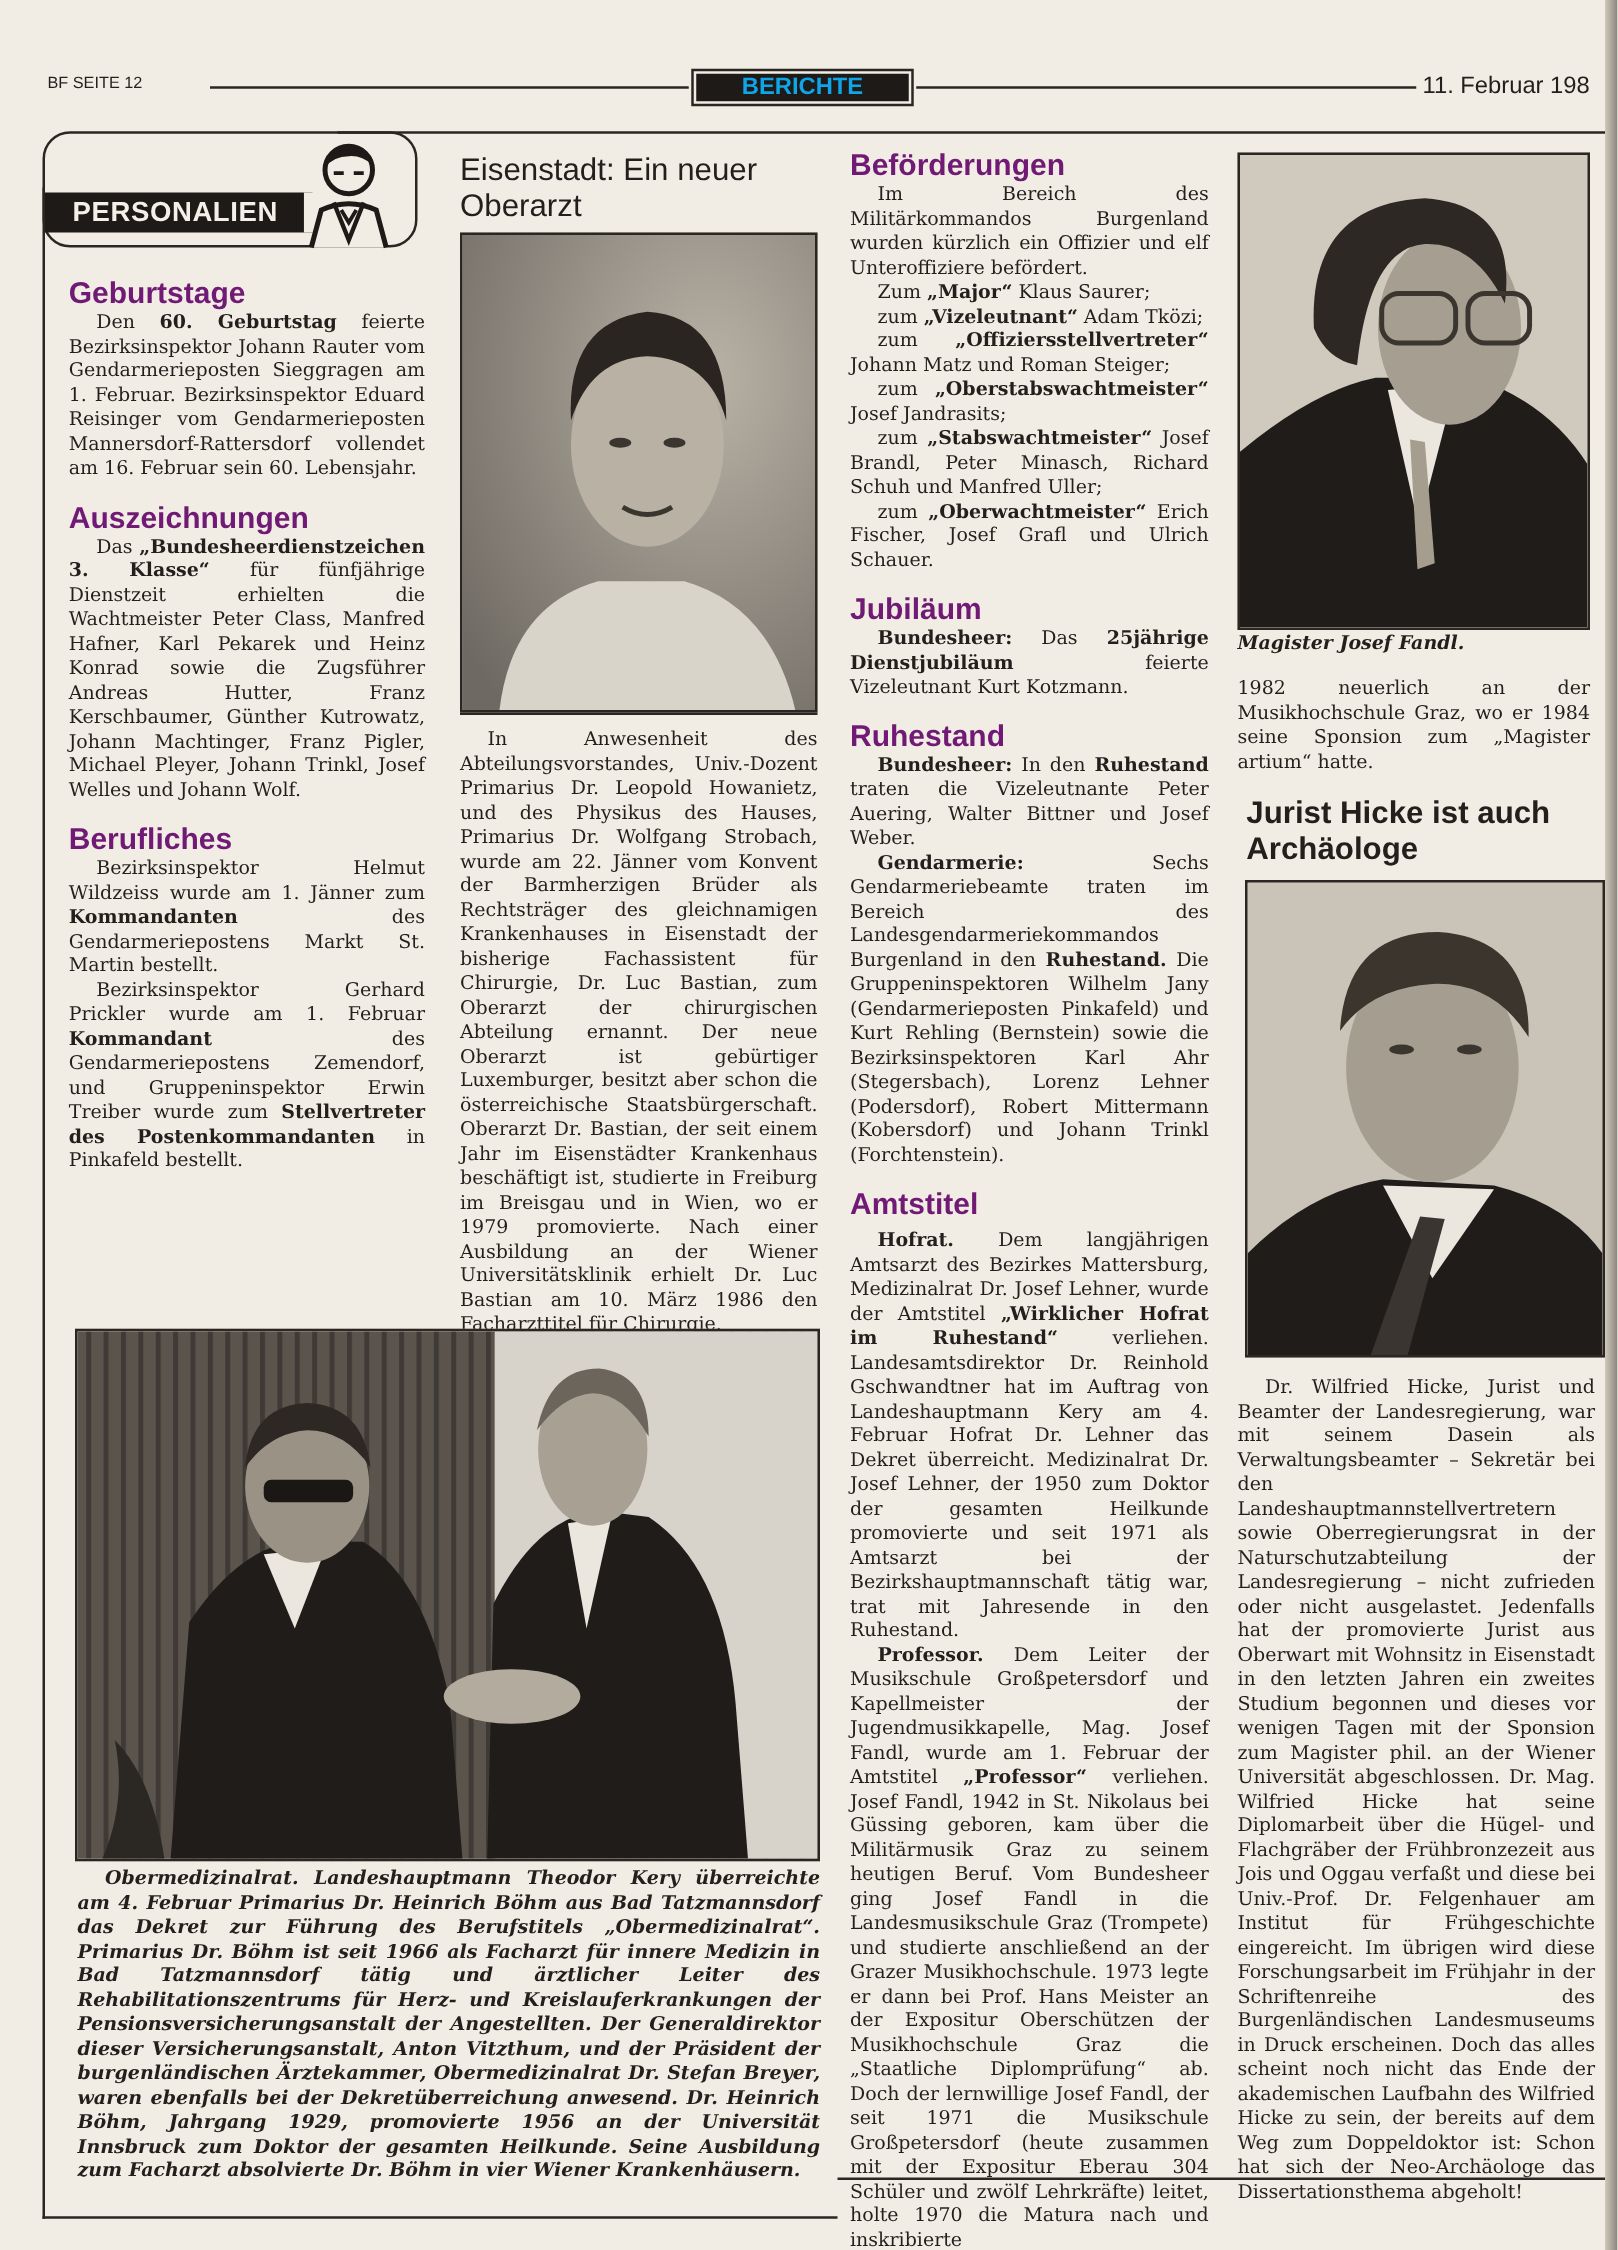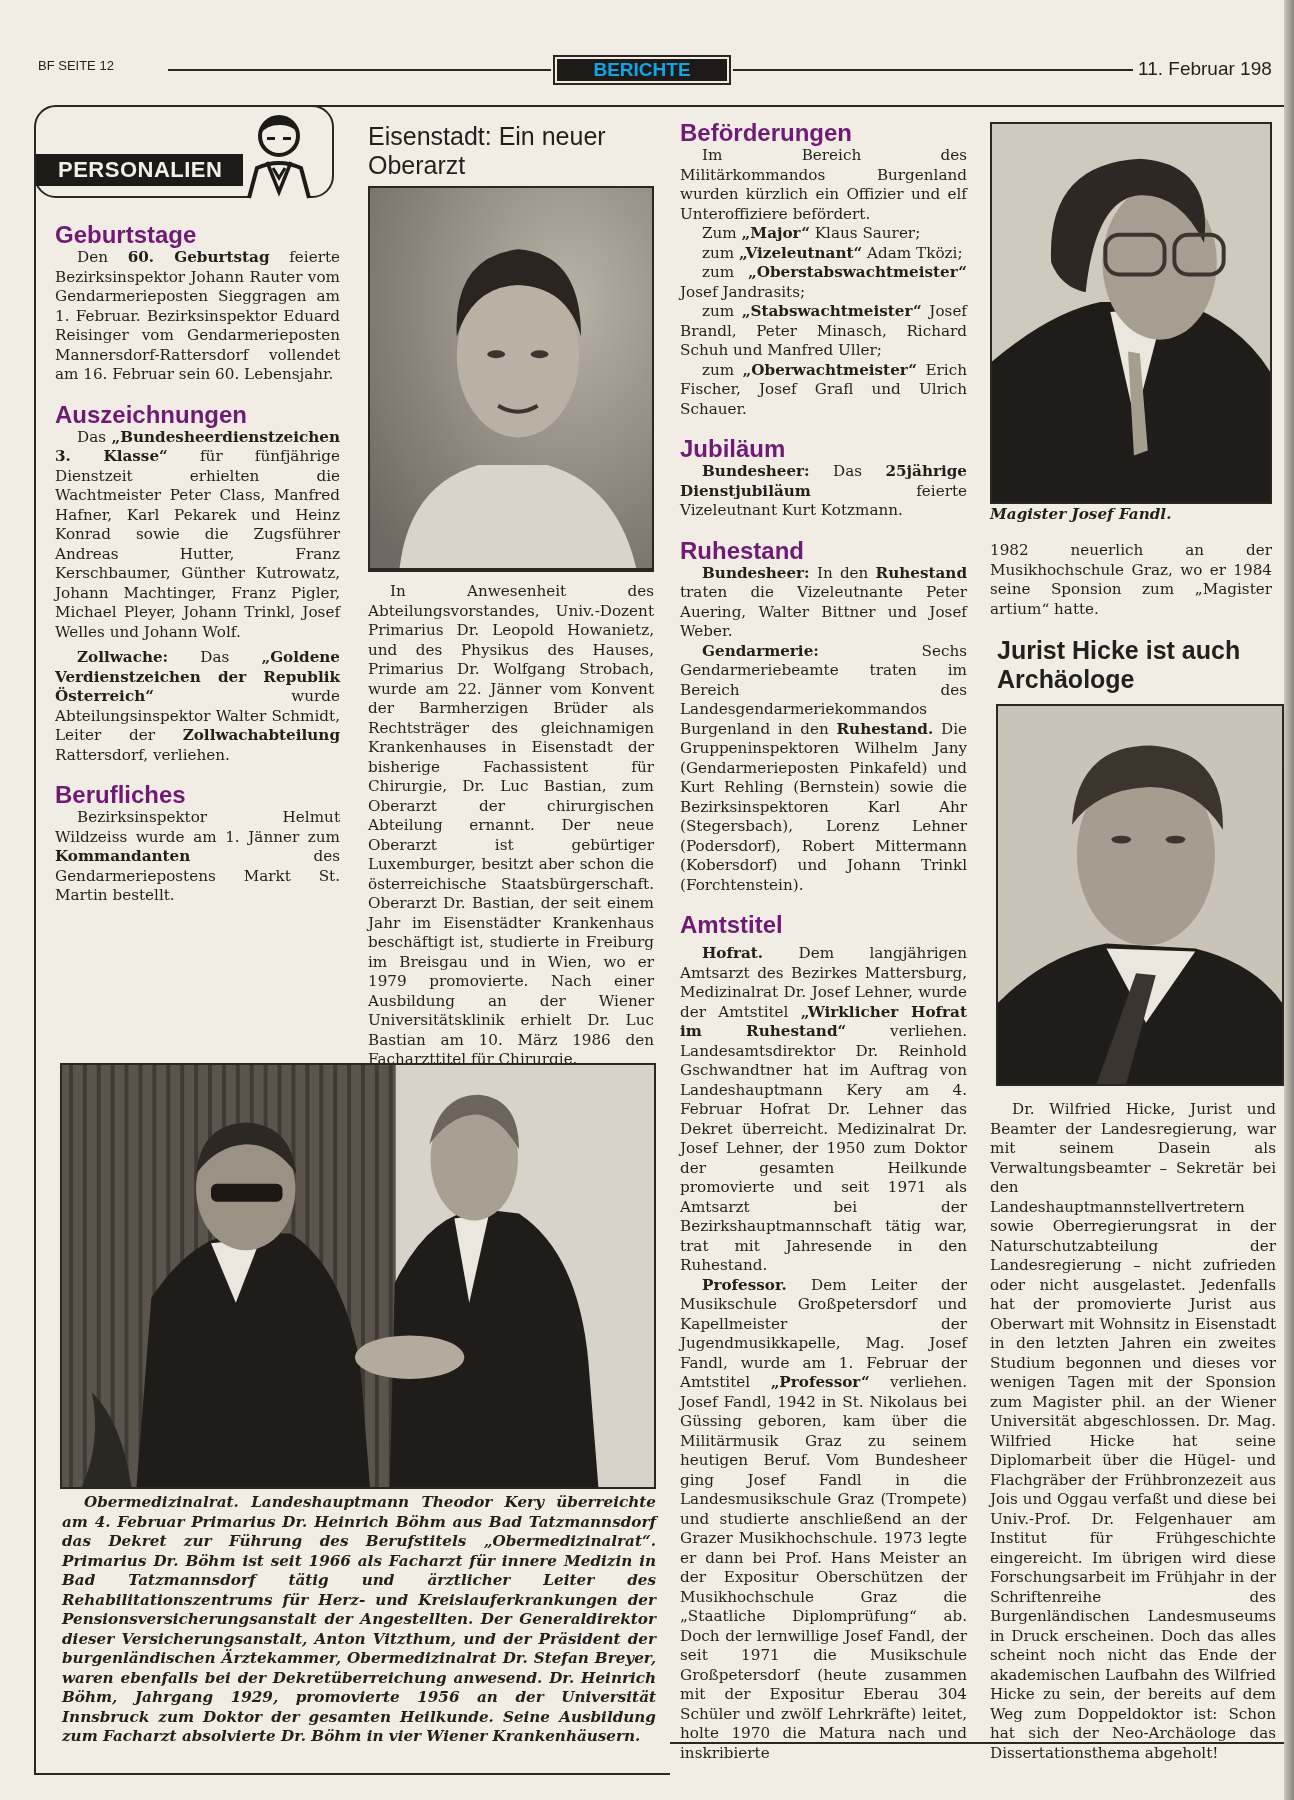--- a/index.html
+++ b/index.html
@@ -67,27 +67,27 @@
   <div>
     <h2>Geburtstage</h2>
     <div class="txt">
       <p>Den <b>60. Geburtstag</b> feierte Bezirksinspektor Johann Rauter vom Gendarmerieposten Sieggragen am 1. Februar. Bezirksinspektor Eduard Reisinger vom Gendarmerieposten Mannersdorf-Rattersdorf vollendet am 16. Februar sein 60. Lebensjahr.</p>
     </div>
   </div>
   <div style="margin-top:17px;">
     <h2>Auszeichnungen</h2>
     <div class="txt">
       <p>Das <b>„Bundesheerdienstzeichen 3. Klasse“</b> für fünfjährige Dienstzeit erhielten die Wachtmeister Peter Class, Manfred Hafner, Karl Pekarek und Heinz Konrad sowie die Zugsführer Andreas Hutter, Franz Kerschbaumer, Günther Kutrowatz, Johann Machtinger, Franz Pigler, Michael Pleyer, Johann Trinkl, Josef Welles und Johann Wolf.</p>
-      <p style="margin-top:6px;"><b>Zollwache:</b> Das <b>„Goldene Verdienstzeichen der Republik Österreich“</b> wurde Abteilungsinspektor Walter Schmidt, Leiter der <b>Zollwachabteilung</b> Rattersdorf, verliehen.</p>
     </div>
   </div>
   <div style="margin-top:17px;">
     <h2>Berufliches</h2>
     <div class="txt">
       <p>Bezirksinspektor Helmut Wildzeiss wurde am 1. Jänner zum <b>Kommandanten</b> des Gendarmeriepostens Markt St. Martin bestellt.</p>
+      <p>Bezirksinspektor Gerhard Prickler wurde am 1. Februar <b>Kommandant</b> des Gendarmeriepostens Zemendorf, und Gruppeninspektor Erwin Treiber wurde zum <b>Stellvertreter des Postenkommandanten</b> in Pinkafeld bestellt.</p>
     </div>
   </div>
 </div>
 
 <div class="abs big sans" style="left:368px;top:122px;width:290px;font-weight:normal;">Eisenstadt: Ein neuer Oberarzt</div>
 <div class="abs photo" style="left:368px;top:186px;width:286px;height:384px;" aria-label="Portrait Dr. Luc Bastian">
   <svg viewBox="0 0 286 384" preserveAspectRatio="none">
     <defs>
       <radialGradient id="bg1" cx="0.7" cy="0.3" r="0.9">
           <stop offset="0" stop-color="#b8b2a6"></stop>
@@ -135,20 +135,21 @@
 
 <div class="abs vrule" style="left:668px;top:105px;height:0;"></div>
 
 <div class="abs" style="left:680px;top:120px;width:287px;">
   <div>
     <h2>Beförderungen</h2>
     <div class="txt">
       <p>Im Bereich des Militärkommandos Burgenland wurden kürzlich ein Offizier und elf Unteroffiziere befördert.</p>
       <p>Zum <b>„Major“</b> Klaus Saurer;</p>
       <p>zum <b>„Vizeleutnant“</b> Adam Tközi;</p>
+      <p>zum <b>„Offiziersstellvertreter“</b> Johann Matz und Roman Steiger;</p>
       <p>zum <b>„Oberstabswachtmeister“</b> Josef Jandrasits;</p>
       <p>zum <b>„Stabswachtmeister“</b> Josef Brandl, Peter Minasch, Richard Schuh und Manfred Uller;</p>
       <p>zum <b>„Oberwachtmeister“</b> Erich Fischer, Josef Grafl und Ulrich Schauer.</p>
     </div>
   </div>
   <div style="margin-top:17px;">
     <h2>Jubiläum</h2>
     <div class="txt">
       <p><b>Bundesheer:</b> Das <b>25jährige Dienstjubiläum</b> feierte Vizeleutnant Kurt Kotzmann.</p>
     </div>

